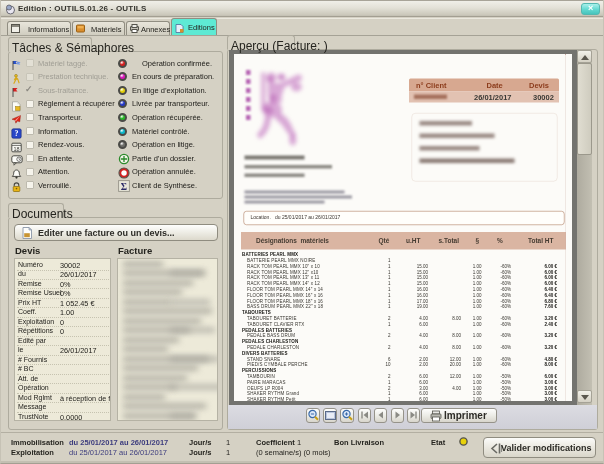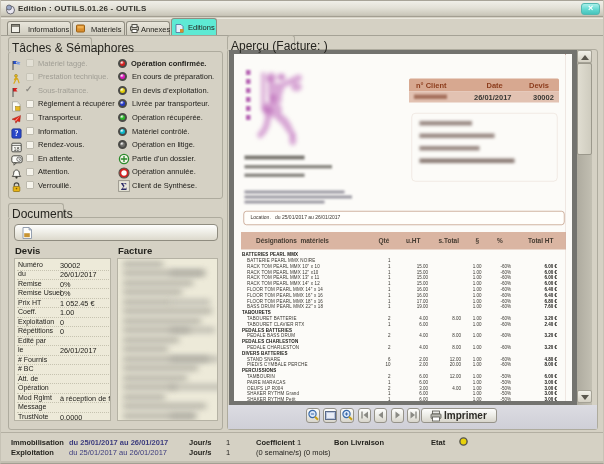--- a/index.html
+++ b/index.html
@@ -125,21 +125,21 @@
         <span class="lic" style="top:0px"><svg width="11" height="11" viewBox="0 0 11 11">
             <path d="M2 1 l4 0 -1.3 1.5 1.3 1.5 -4 0 z" fill="#2a52c8"></path>
             <path d="M6 1.6 l3.5 0.6 -1.2 1.2 1 1.4 -3.5 -0.5 z" fill="#7a9ae0"></path>
             <path d="M2 1 v9" stroke="#444" stroke-width="0.9"></path>
           </svg></span>
         <span class="cb dis" style="left:15px;top:2px;"></span>
         <span class="ltxt dis" style="left:27px;top:1.5px;">Matériel taggé.</span>
       </div>
       <div class="lrow" style="left:117px;top:57px;width:105px;">
         <span class="led" style="left:0px;top:1.5px;background:radial-gradient(circle at 35% 30%, #fff 0%, #d42020 45%, #d42020 100%);"></span>
-        <span class="ltxt" style="left:13px;top:1.5px;font-weight:bold;">Opération confirmée.</span>
+        <span class="ltxt" style="left:24px;top:1.5px;">Opération confirmée.</span>
       </div>
       <div class="lrow" style="left:10px;top:70.6px;width:110px;">
         <span class="lic" style="top:0px"><svg width="11" height="11" viewBox="0 0 11 11">
             <circle cx="5" cy="1.8" r="1.4" fill="#e8c020" stroke="#8a6a10" stroke-width="0.5"></circle>
             <path d="M5 3.2 l-1.5 2.6 1 0.4 -1.8 3.6 M5 3.2 l1.8 2.2 1.4 3.8 M3.5 5 l3.8 0.4" stroke="#d8a818" stroke-width="1.1" fill="none"></path>
           </svg></span>
         <span class="cb dis" style="left:15px;top:2px;"></span>
         <span class="ltxt dis" style="left:27px;top:1.5px;">Prestation technique.</span>
       </div>
       <div class="lrow" style="left:117px;top:70.6px;width:105px;">
@@ -149,21 +149,21 @@
       <div class="lrow" style="left:10px;top:84.2px;width:110px;">
         <span class="lic" style="top:0px"><svg width="11" height="11" viewBox="0 0 11 11">
             <path d="M2 1 l4.5 0 -1.5 1.7 1.5 1.8 -4.5 0 z" fill="#d82020"></path>
             <path d="M2 1 v9" stroke="#444" stroke-width="0.9"></path>
           </svg></span>
         <span style="position:absolute;left:14px;top:0px;font-size:9px;color:#8a8880;font-weight:bold;">✓</span>
         <span class="ltxt dis" style="left:27px;top:1.5px;">Sous-traitance.</span>
       </div>
       <div class="lrow" style="left:117px;top:84.2px;width:105px;">
         <span class="led" style="left:0px;top:1.5px;background:radial-gradient(circle at 35% 30%, #fff 0%, #e3cf08 45%, #e3cf08 100%);"></span>
-        <span class="ltxt" style="left:14px;top:1.5px;">En devis d’exploitation.</span>
+        <span class="ltxt" style="left:14px;top:1.5px;">En litige d’exploitation.</span>
       </div>
       <div class="lrow" style="left:10px;top:97.8px;width:110px;">
         <span class="lic" style="top:0px"><svg width="11" height="11" viewBox="0 0 11 11">
             <path d="M1.5 0.8 h5 l2.5 2.4 v7 h-7.5z" fill="#fbfbf6" stroke="#9a9a90" stroke-width="0.7"></path>
             <path d="M6.5 0.8 l2.5 2.4 h-2.5z" fill="#d8d8cc"></path>
             <rect x="4.5" y="5.5" width="4.5" height="4" fill="#e8b820" stroke="#9a7a10" stroke-width="0.5"></rect>
           </svg></span>
         <span class="cb" style="left:15px;top:2px;"></span>
         <span class="ltxt" style="left:27px;top:1.5px;">Règlement à récupérer</span>
       </div>
@@ -261,20 +261,21 @@
   <div class="gtab" style="left:7px;top:203px;width:56px;height:15px;">
       <span>Documents</span>
     </div>
   <div class="gbox" style="left:7px;top:217px;width:215px;height:213px;"></div>
   <div id="editbtn">
     <svg class="abs" style="left:6px;top:2px" width="12" height="12" viewBox="0 0 12 12">
       <path d="M2 0.5 h6 l2.5 2.5 v8.5 h-8.5 z" fill="#fdfdfb" stroke="#8a96a8" stroke-width="0.9"></path>
       <path d="M8 0.5 l2.5 2.5 h-2.5 z" fill="#c8d2e0" stroke="#8a96a8" stroke-width="0.7"></path>
       <rect x="3.2" y="6.2" width="5.6" height="4" fill="#c89432"></rect>
     </svg>
+    <span class="bt">Editer une facture ou un devis...</span>
   </div>
   <div class="h9" style="left:14px;top:245px;">Devis</div>
   <div class="h9" style="left:117px;top:245px;">Facture</div>
   <div class="fldpanel" style="left:13px;width:97px;" id="devispanel">
       <div class="frow" style="top:1px;">
         <span class="flab">Numéro</span>
         <span class="fval">30002</span>
       </div>
       <div class="frow" style="top:10.47px;">
         <span class="flab">du</span>
@@ -653,14 +654,22 @@
     <div class="b" style="left:430px;top:5px;">Etat</div>
     <div class="b" style="left:10px;top:15px;">Exploitation</div>
     <div class="navy" style="left:68px;top:15px;font-weight:normal !important;">du 25/01/2017 au 26/01/2017</div>
     <div class="b" style="left:188px;top:15px;">Jour/s</div>
     <div style="left:225px;top:15px;">1</div>
     <div style="left:255px;top:15px;">(0 semaine/s) (0 mois)</div>
     <svg class="abs" style="left:458px;top:4px;" width="9" height="9" viewBox="0 0 9 9">
       <circle cx="4.5" cy="4.5" r="3.6" fill="#e8d20a" stroke="#55544a" stroke-width="1.4"></circle>
     </svg>
   </div>
+  <div id="validbtn">
+    <svg class="abs" style="left:5px;top:4px;" width="14" height="13" viewBox="0 0 14 13">
+      <path d="M8 2 L3 6.5 L8 11" fill="none" stroke="#6a6a64" stroke-width="1.6"></path>
+      <path d="M10.5 1.5 v10" stroke="#6a6a64" stroke-width="1.6"></path>
+      <path d="M12.5 3 v7" stroke="#8a8a84" stroke-width="1.2"></path>
+    </svg>
+    <span>Valider modifications</span>
+  </div>
   <div id="bottomstrip"></div>
 </div>
 
 </body></html>

